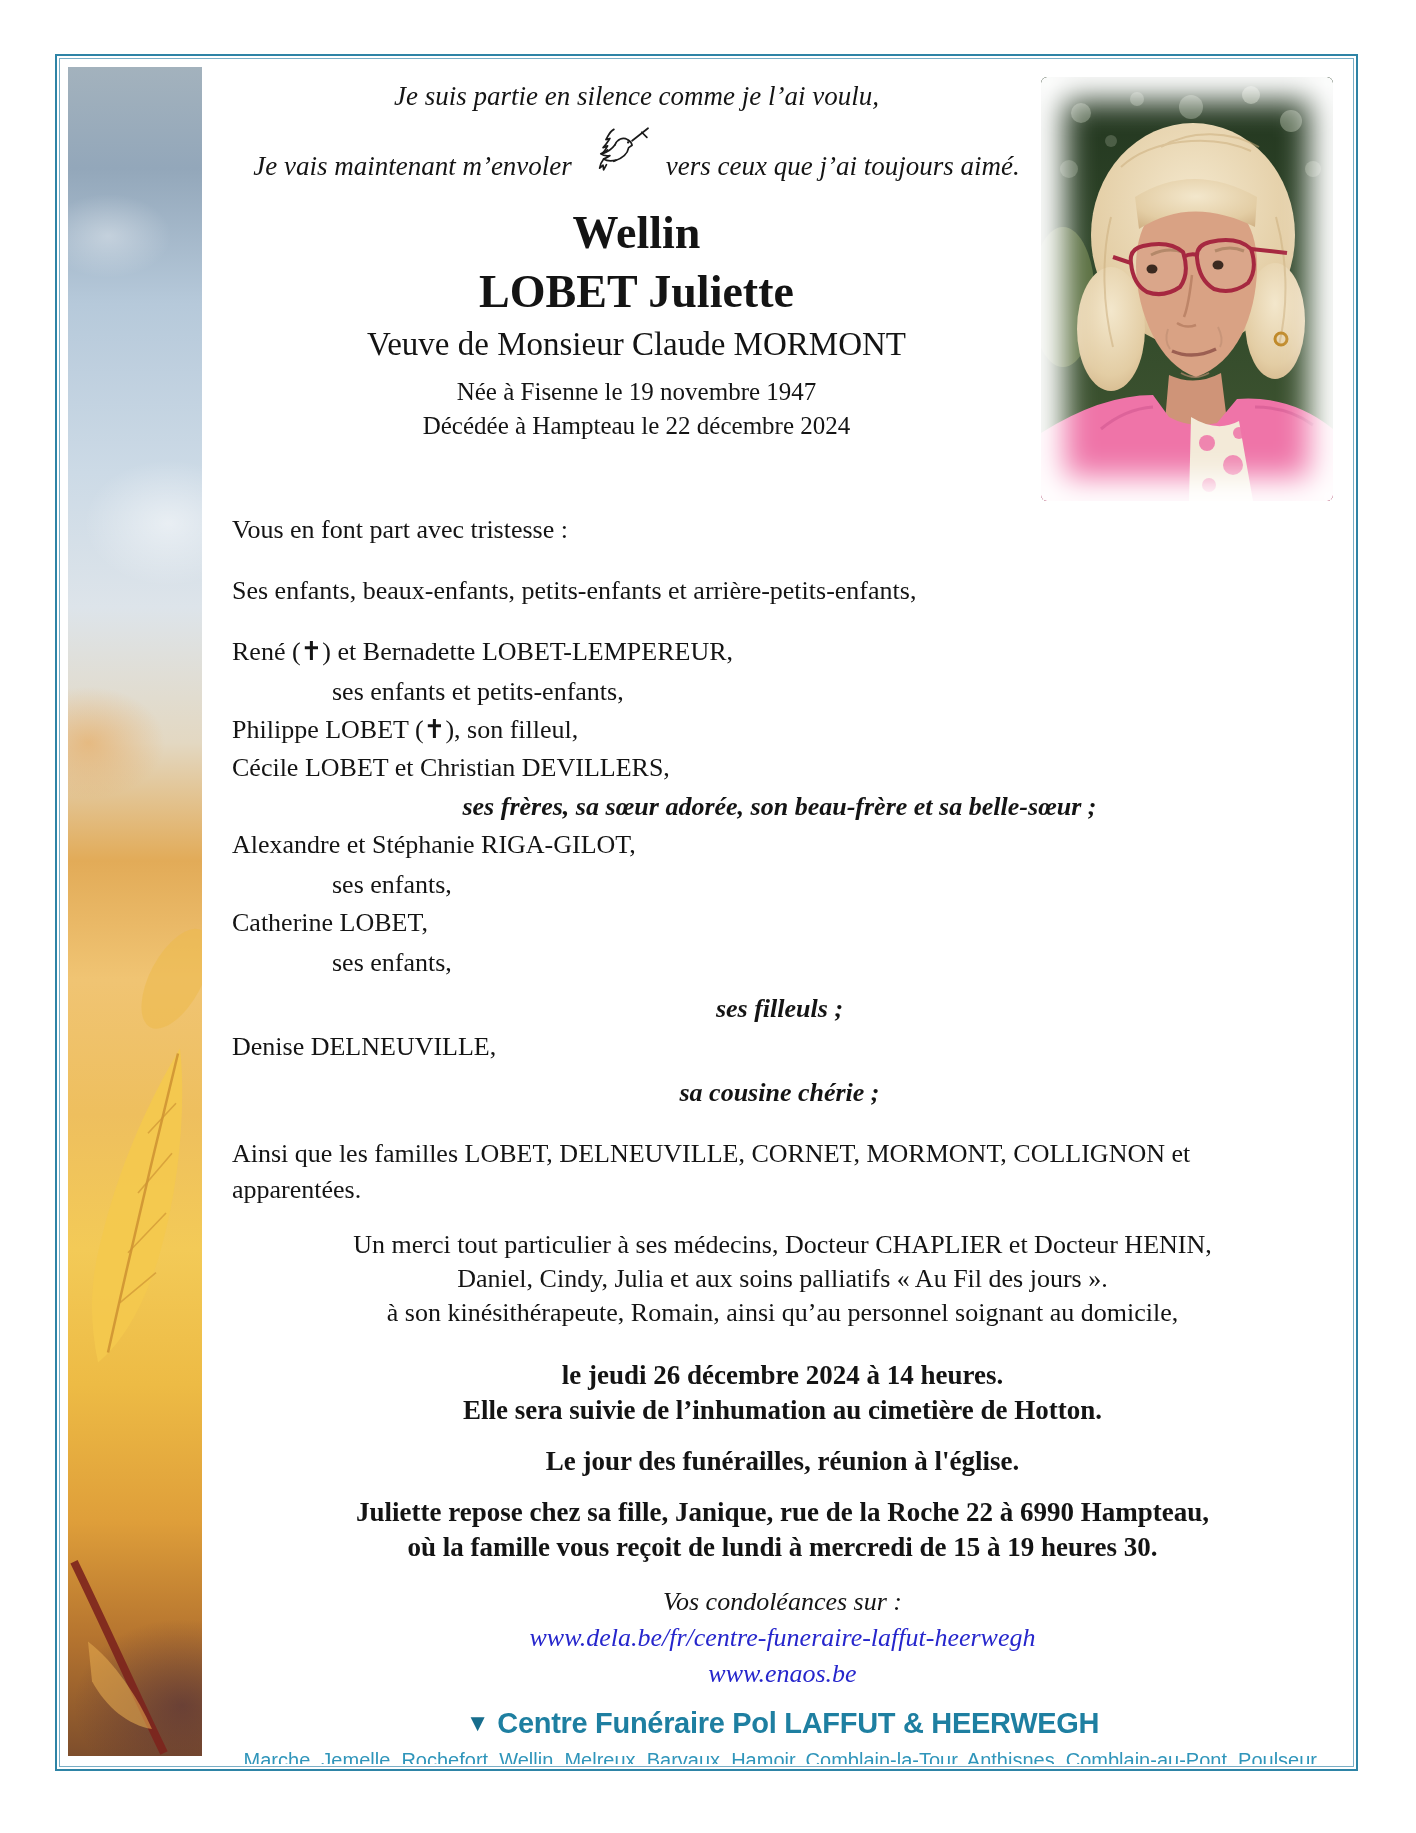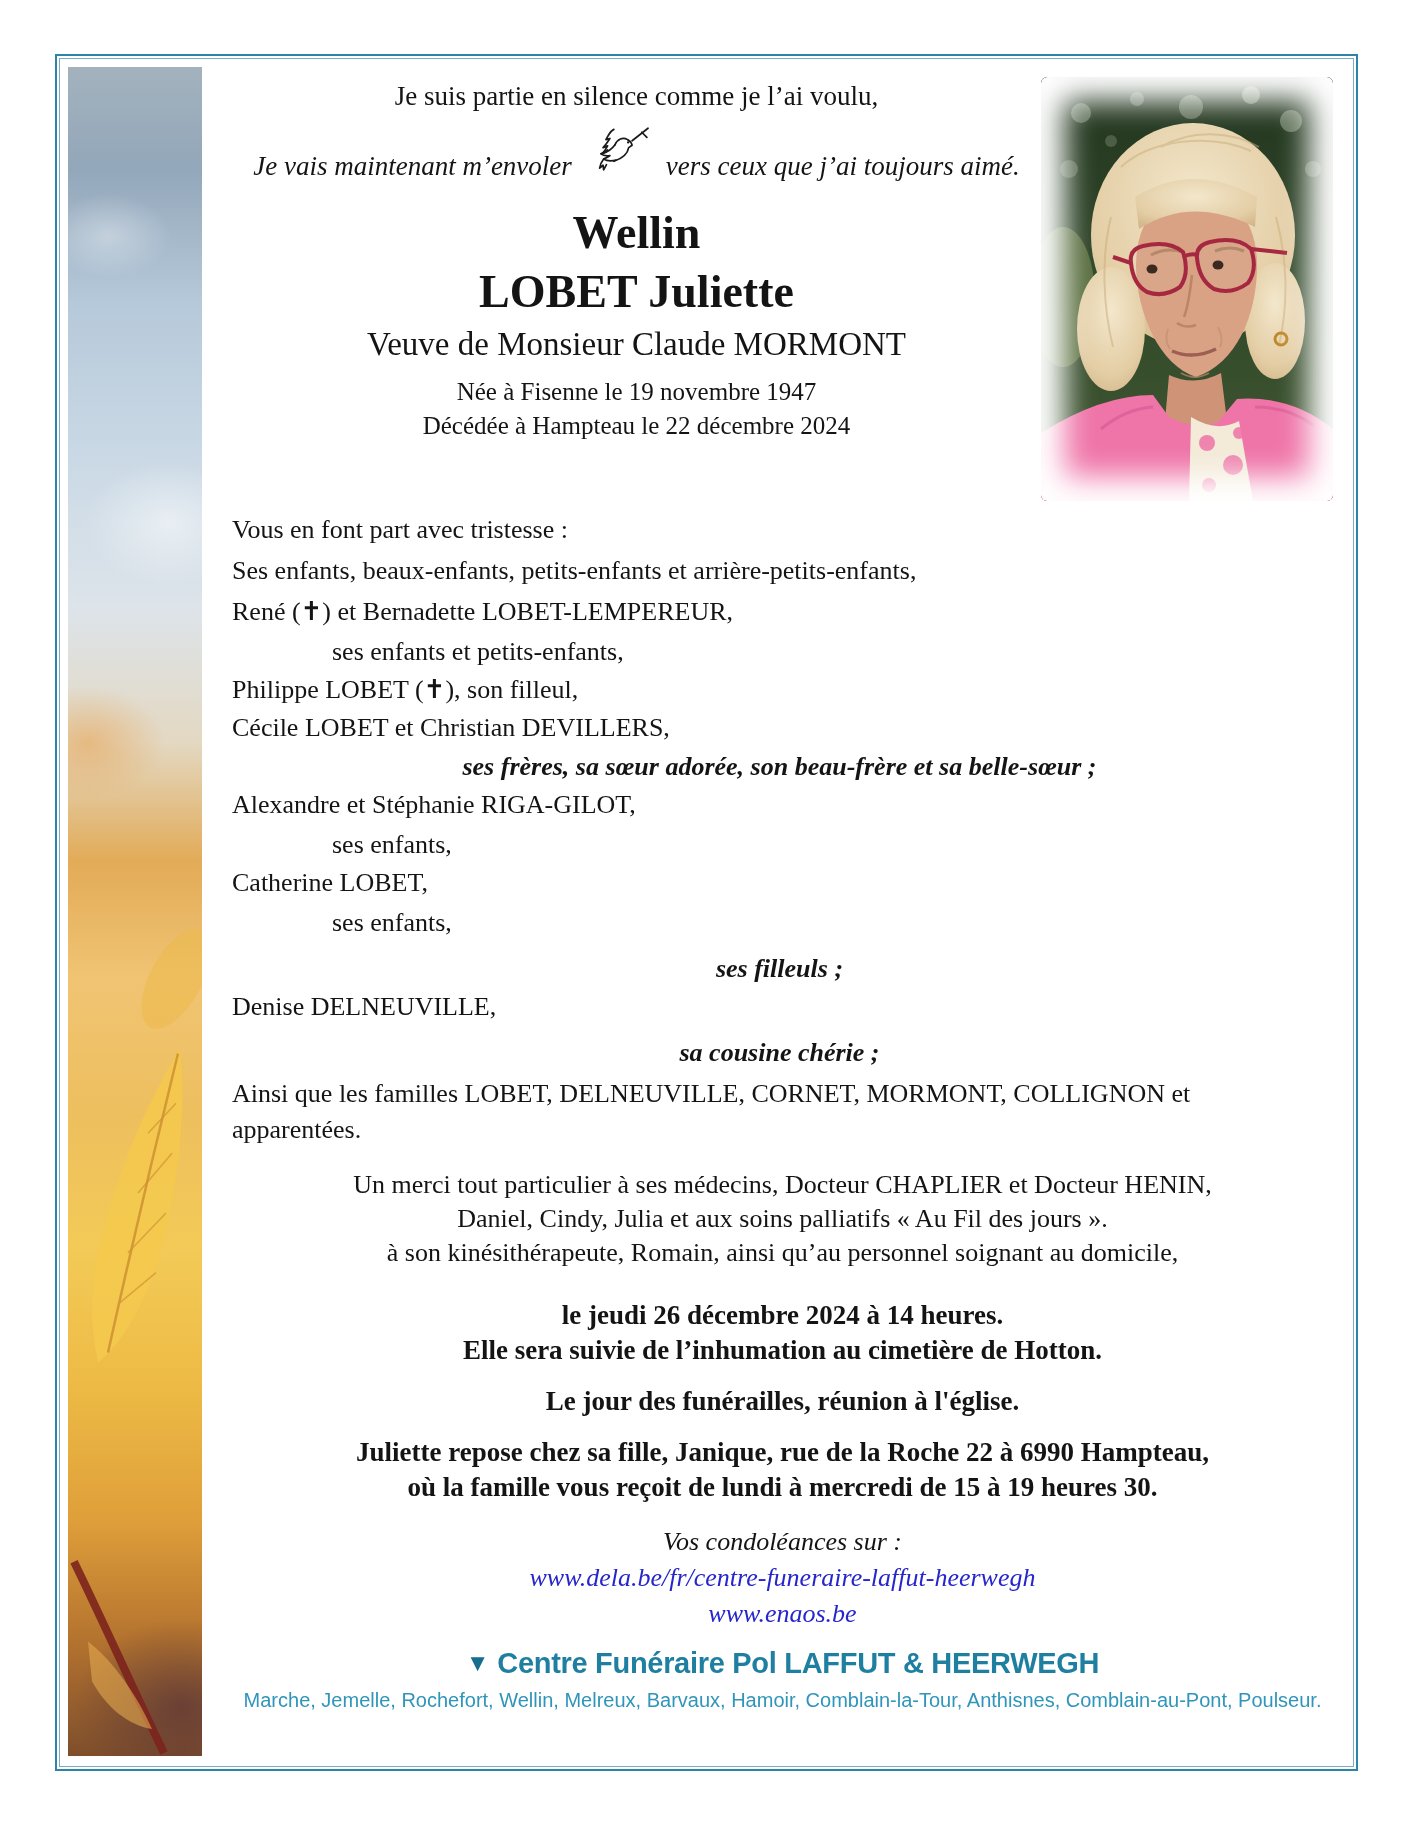--- a/index.html
+++ b/index.html
@@ -18,38 +18,38 @@
       radial-gradient(110px 80px at 15% 40%, rgba(232,156,66,.5), transparent 70%),
       radial-gradient(150px 120px at 85% 97%, rgba(70,40,60,.55), transparent 72%),
       linear-gradient(180deg,#a3b2bd 0%,#93a7ba 6%,#b6c9da 14%,#ccdae6 24%,#dde4ea 32%,
         #e3d8c2 40%,#e2ab58 47%,#f0c473 54%,#eebf5e 62%,#f3ca57 70%,#edbb45 78%,
         #df9f3a 86%,#b5742f 93%,#7e4e2c 100%);}
   .strip svg{position:absolute;inset:0;width:100%;height:100%;}
   
   .main{flex:1;position:relative;padding:0 18px 0 30px;overflow:hidden;}
   .header{display:flex;align-items:flex-start;}
   .header-left{flex:1;text-align:center;padding-top:20px;}
-  .epigraph{font-size:27px;}
+  .epigraph{font-style:italic;font-size:27px;}
   .ep-row{display:flex;align-items:flex-end;justify-content:center;margin-top:10px;}
   .ep-row .ep-txt{font-style:italic;font-size:27px;padding-bottom:10px;}
   .dove{flex:none;margin:0 10px;}
   .title{font-size:46px;font-weight:700;margin-top:12px;line-height:1.28;}
   .name{font-size:46px;font-weight:700;line-height:1.28;}
   .widow{font-size:33px;margin-top:4px;}
   .vital{font-size:25px;margin-top:12px;line-height:1.35;}
   .vital div{margin:0;}
   
   .photo{flex:none;position:relative;width:292px;height:424px;margin-top:16px;border-radius:6px;overflow:hidden;}
   .photo svg{display:block;width:100%;height:100%;}
   .photo-fade{position:absolute;inset:0;border-radius:6px;box-shadow:inset 0 0 30px 24px #ffffff;pointer-events:none;}
   
   .bodytext{font-size:26px;line-height:1.27;}
   .intro{margin-top:12px;}
   .f-line{}
-  .f-para{margin-top:8px;}
+  .f-para{margin-top:28px;}
   .f-tight{margin-top:5px;}
   .f-indent{margin-top:7px;padding-left:100px;}
   .f-right{margin-top:6px;text-align:center;font-weight:700;font-style:italic;padding-right:6px;}
   .f-gap{margin-top:13px;}
   .f-cont{margin-top:3px;}
   .thanks{margin-top:22px;text-align:center;font-size:26px;line-height:1.3;}
   .center-block{text-align:center;font-size:27px;line-height:1.3;}
   .ceremony{margin-top:28px;}
   .bold{font-weight:700;}
   .reunion{margin-top:16px;font-weight:700;}

